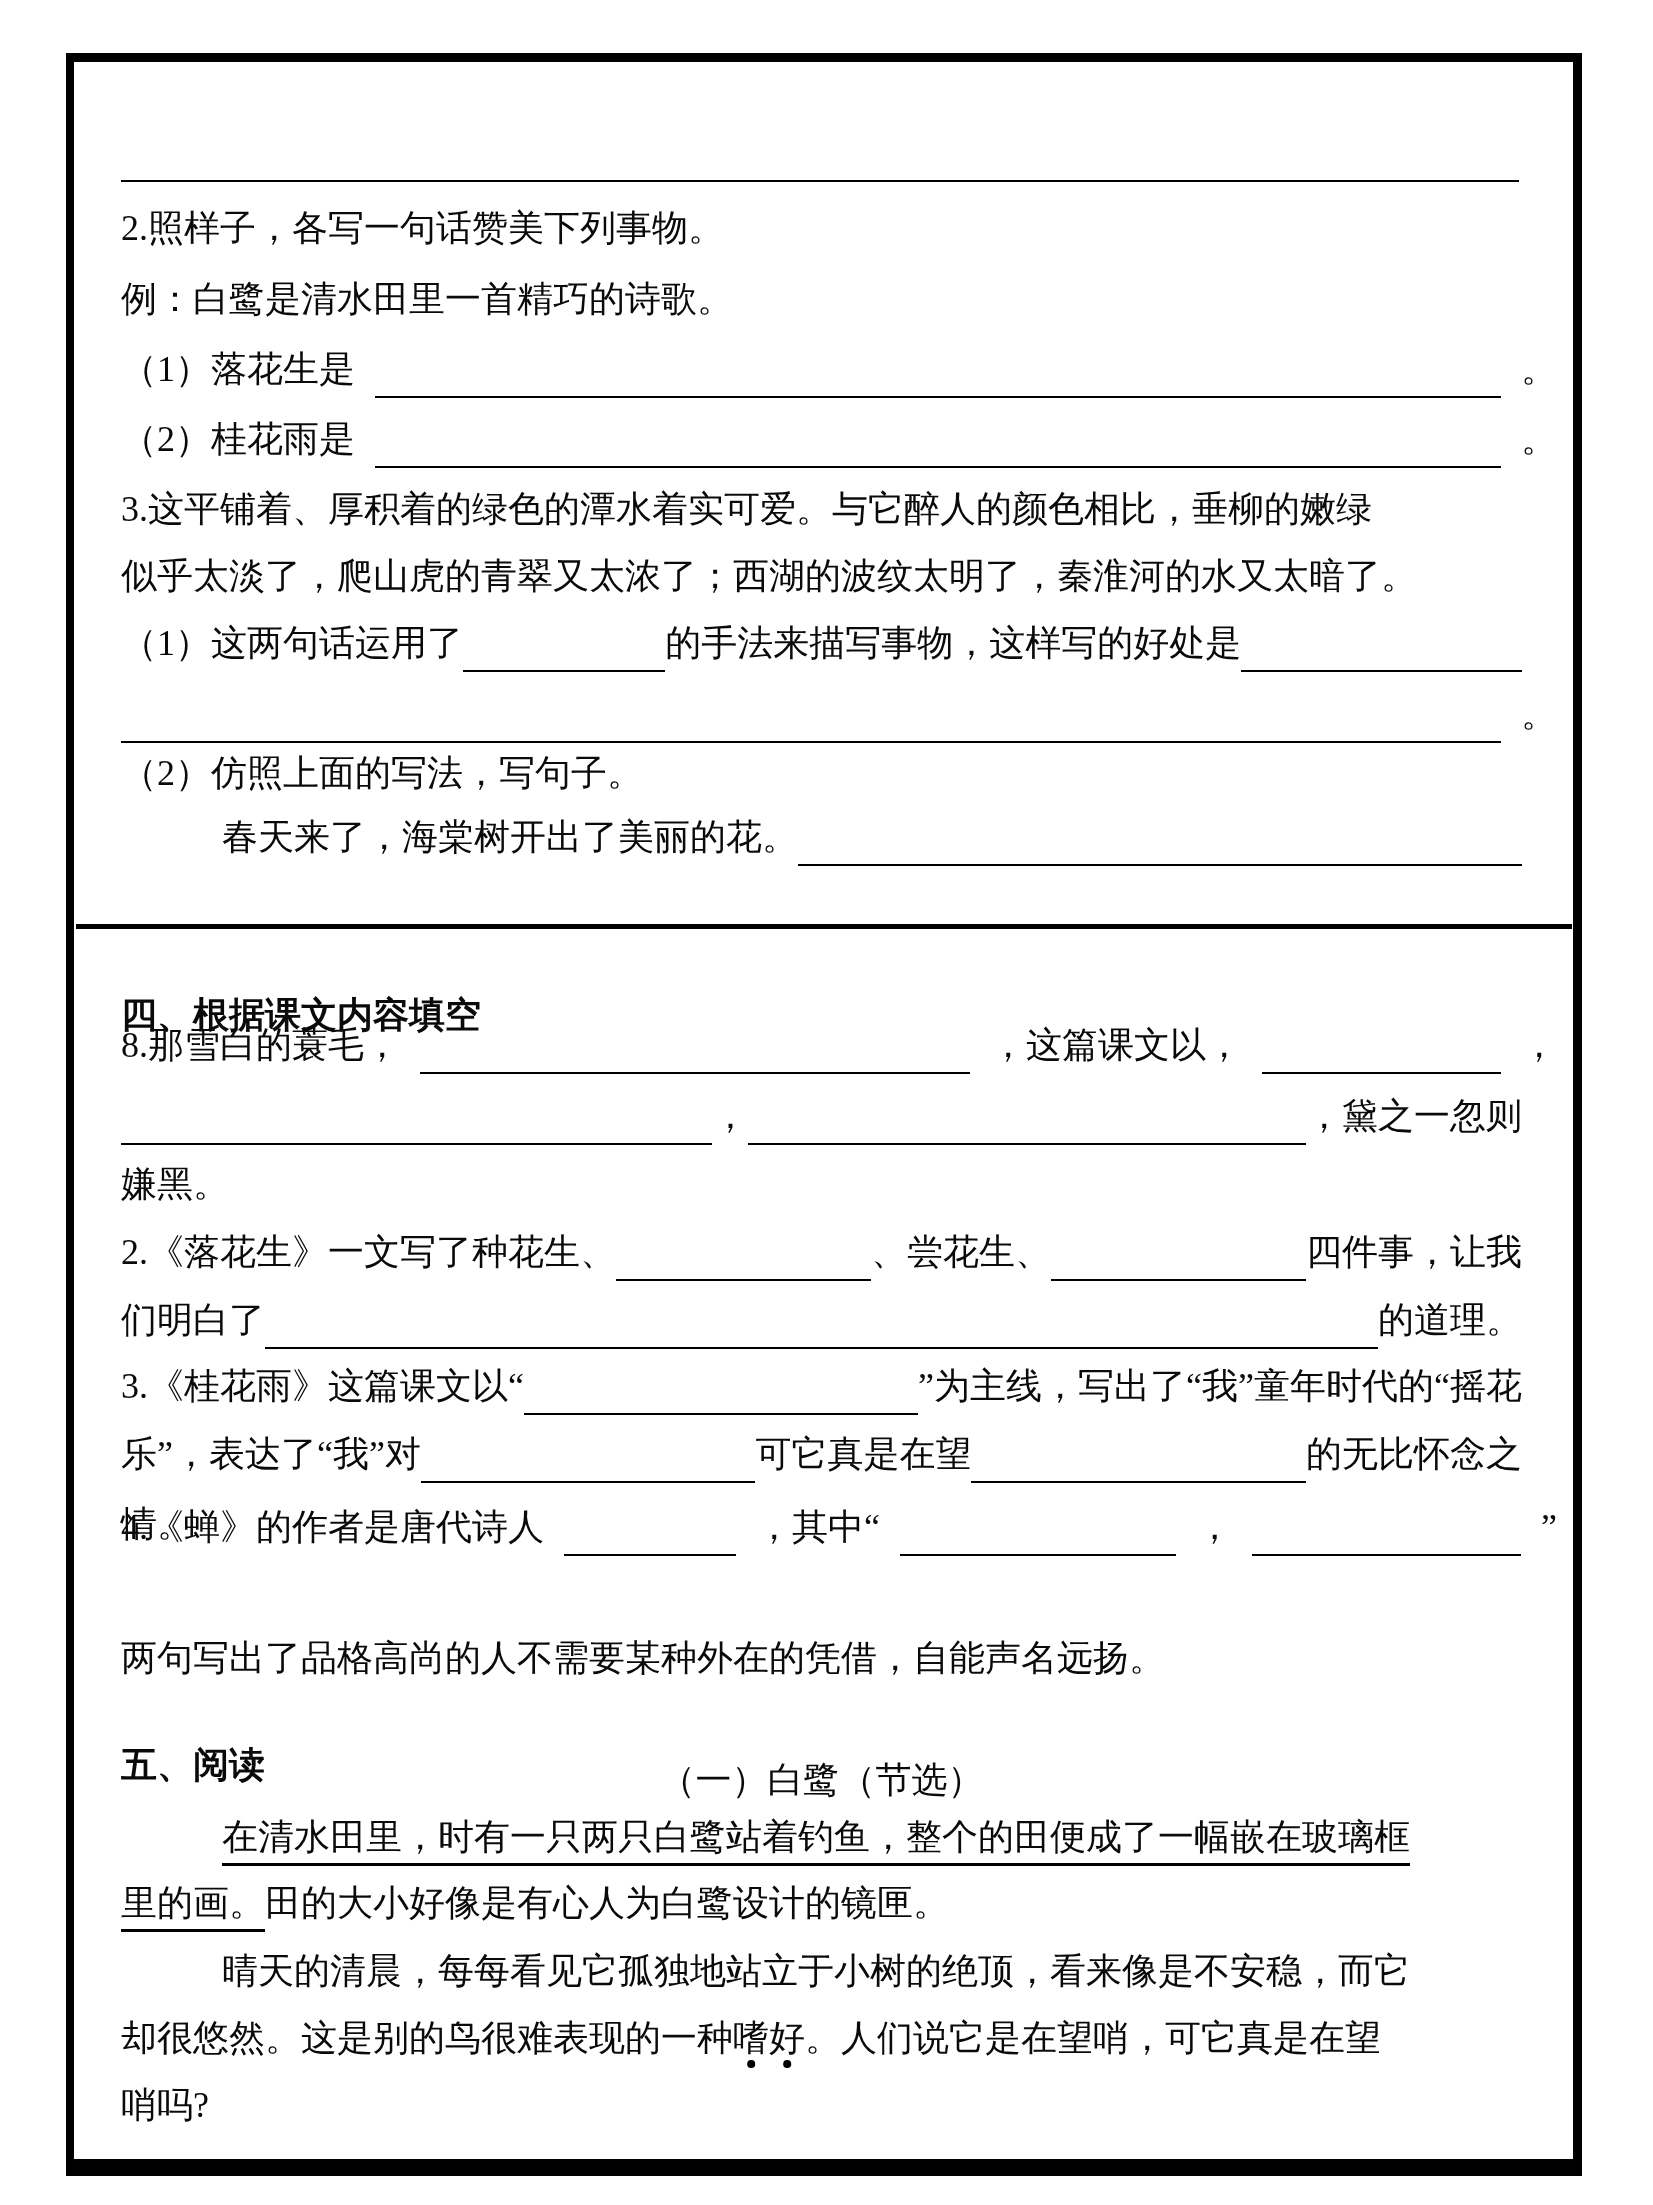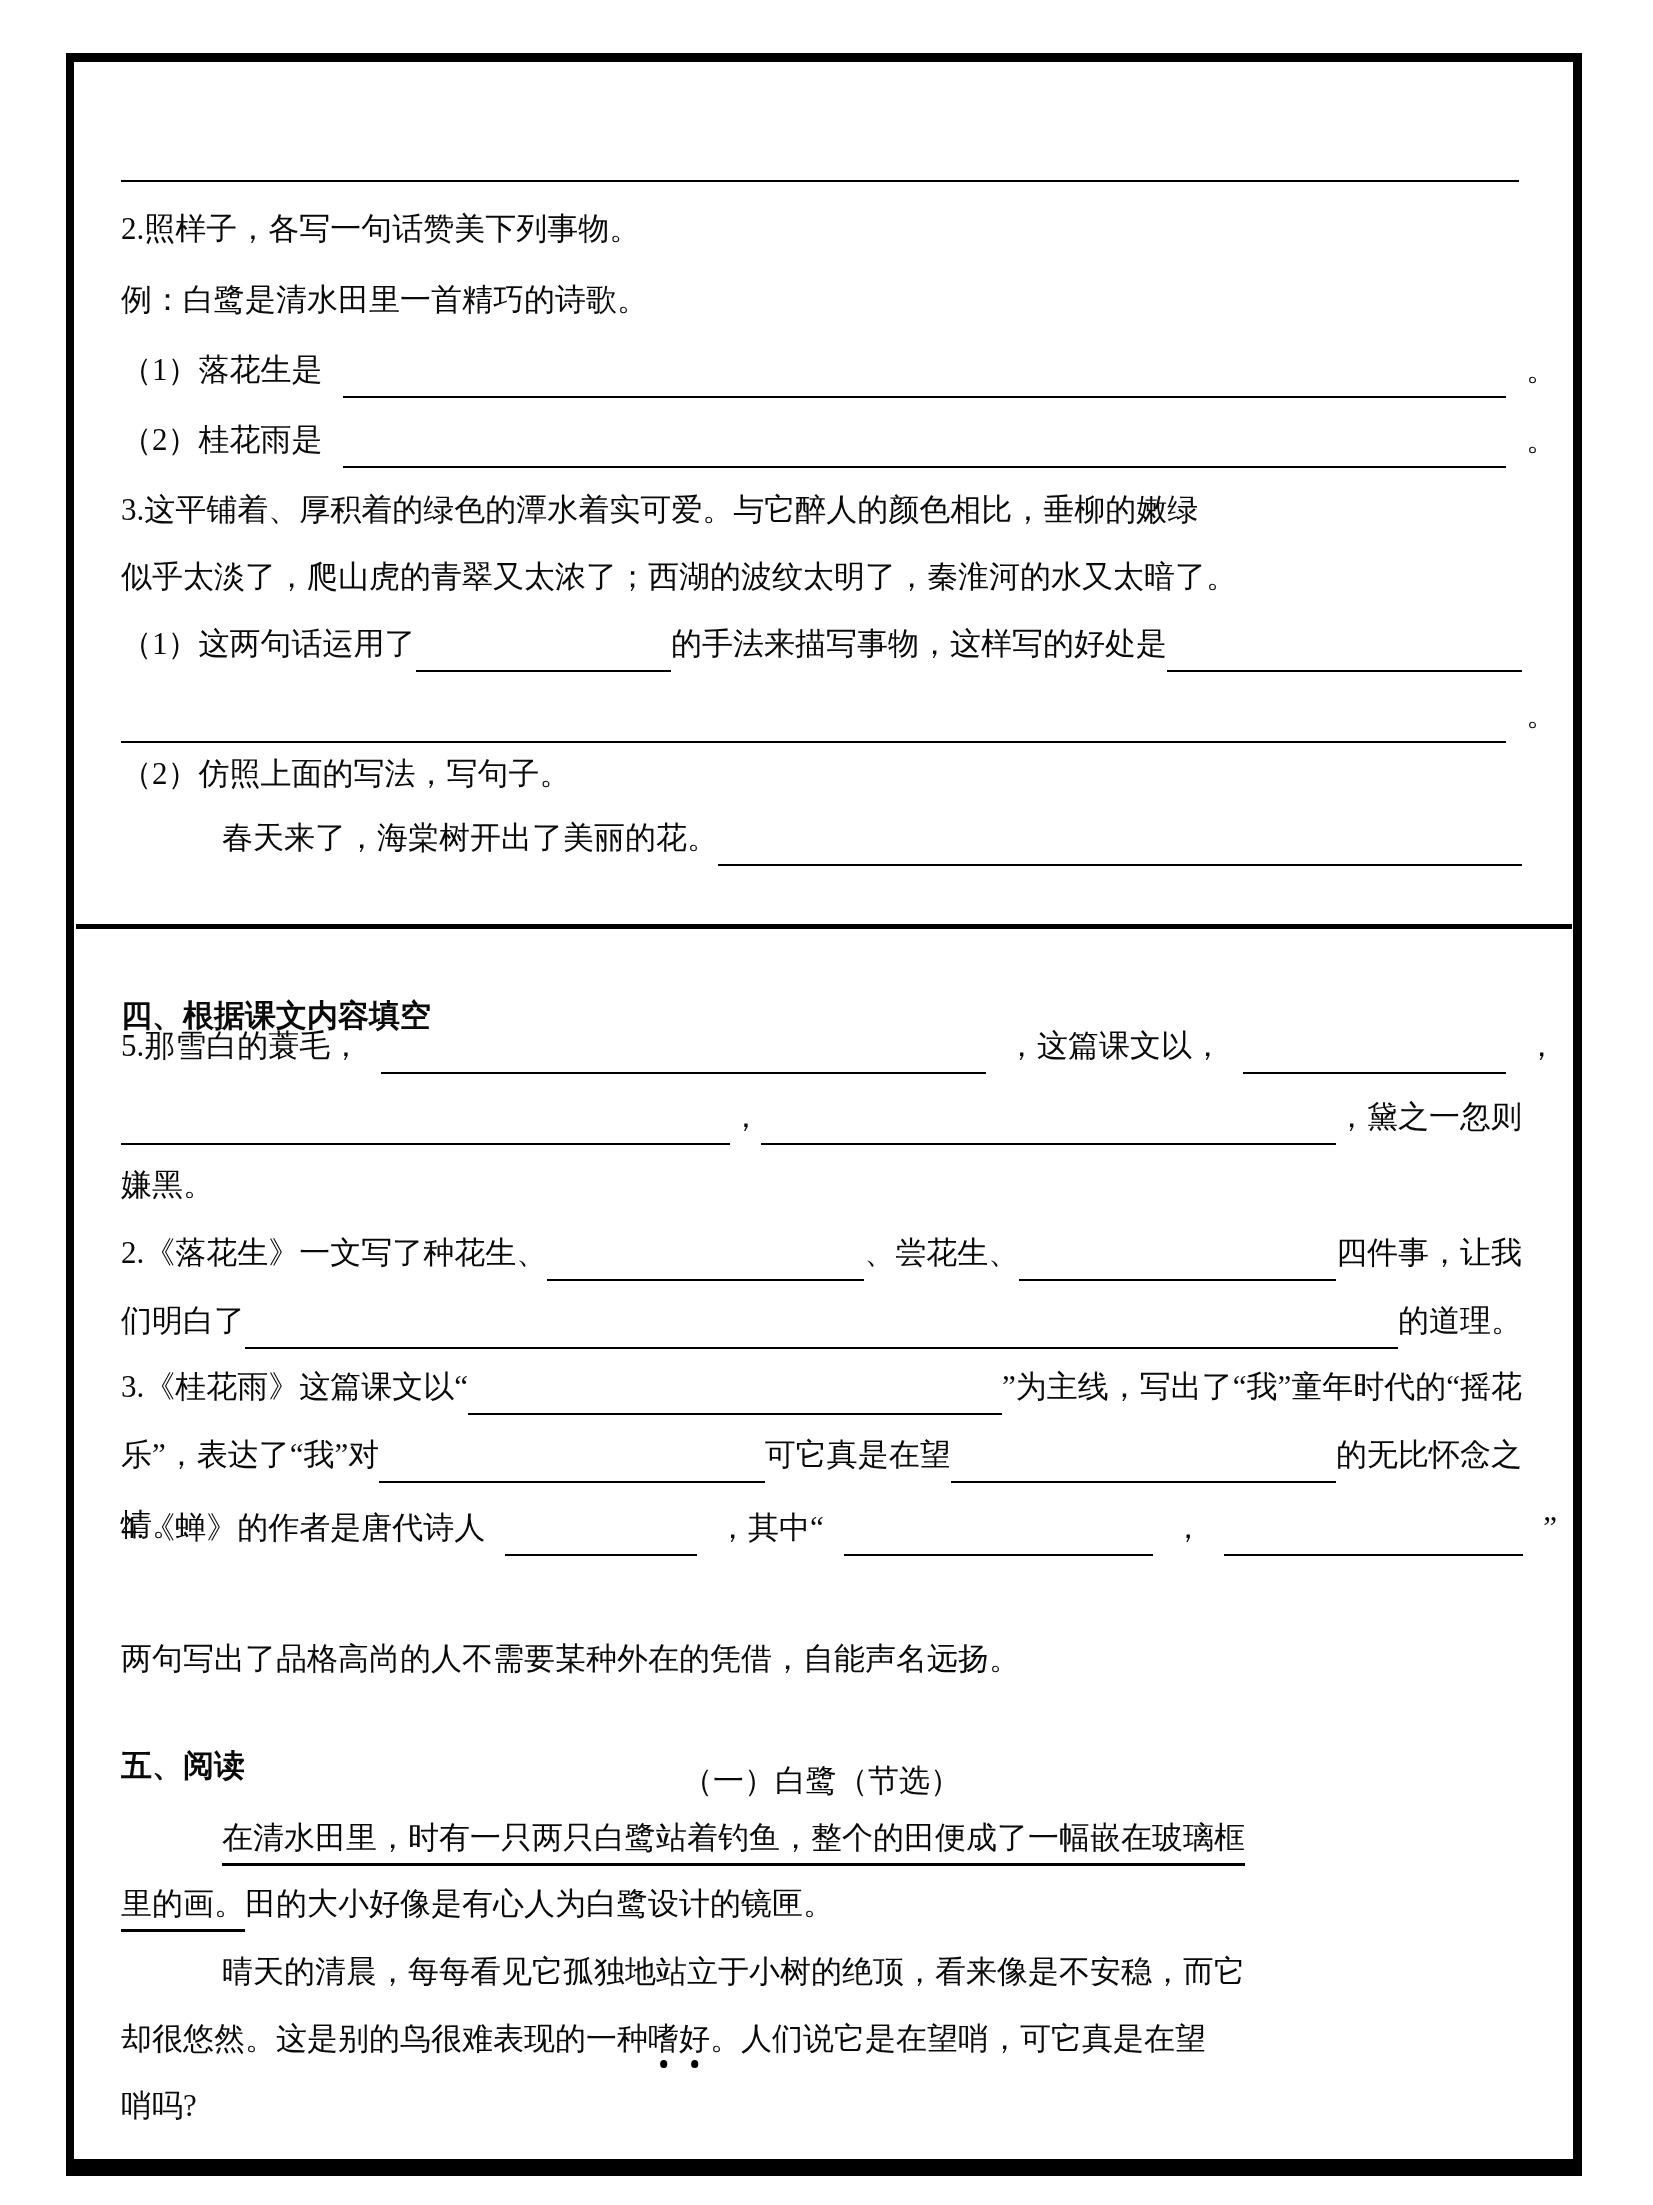--- a/index.html
+++ b/index.html
@@ -15,21 +15,21 @@
     position:absolute;left:66px;top:53px;
     width:1516px;height:2123px;
     box-sizing:border-box;
     border-style:solid;border-color:#000;
     border-width:9.6px 9.6px 17px 8px;
     background:transparent;
   }
   .row{
     position:absolute;left:121px;width:1401px;height:57px;
     display:flex;align-items:stretch;
-    font-size:31px;line-height:57px;
+    font-size:36px;line-height:57px;
     white-space:nowrap;
   }
   .row.wide{width:1436px;gap:20px;}
   .t{white-space:nowrap;}
   .bold{font-weight:bold;margin-top:40px;}
   .center{justify-content:center;}
   .ind{display:inline-block;width:101px;flex:0 0 101px;}
   .blank{
     border-bottom:2.5px solid #000;
     flex:1 1 auto;
@@ -104,21 +104,21 @@
   <span class="t">春天来了，海棠树开出了美丽的花。</span>
   <span class="blank"></span>
 </div>
 
 <div class="divider" style="top:924px"></div>
 
 <div class="row bold" style="top:947px">
   <span class="t">四、根据课文内容填空</span>
 </div>
 <div class="row wide" style="top:1017px">
-  <span class="t">5.那雪白的蓑毛，</span>
+  <span class="t">8.那雪白的蓑毛，</span>
   <span class="blank f230"></span>
   <span class="t">，这篇课文以，</span>
   <span class="blank"></span>
   <span class="t">，</span>
 </div>
 <div class="row" style="top:1088px">
   <span class="blank f106"></span>
   <span class="t">，</span>
   <span class="blank"></span>
   <span class="t">，黛之一忽则</span>

